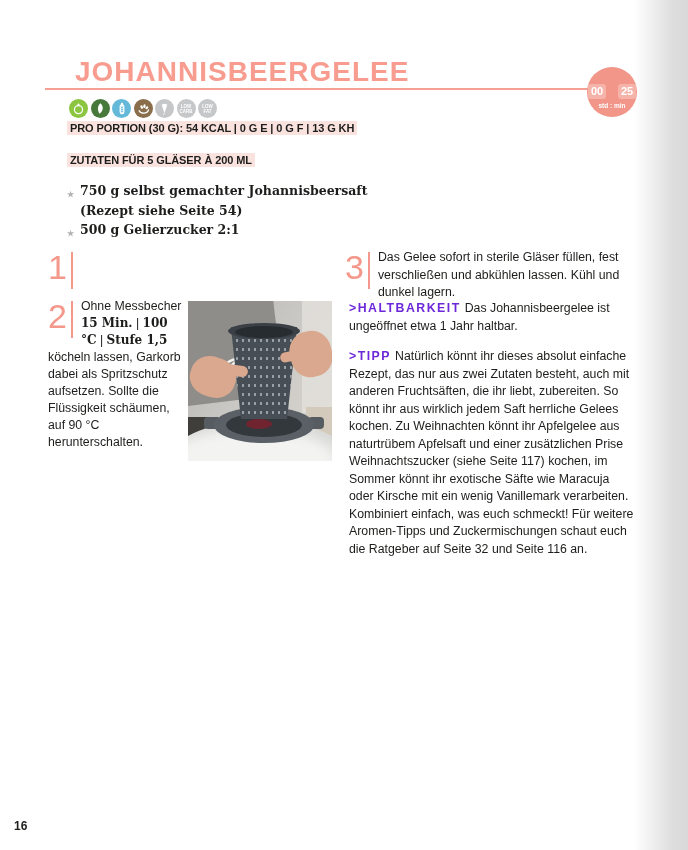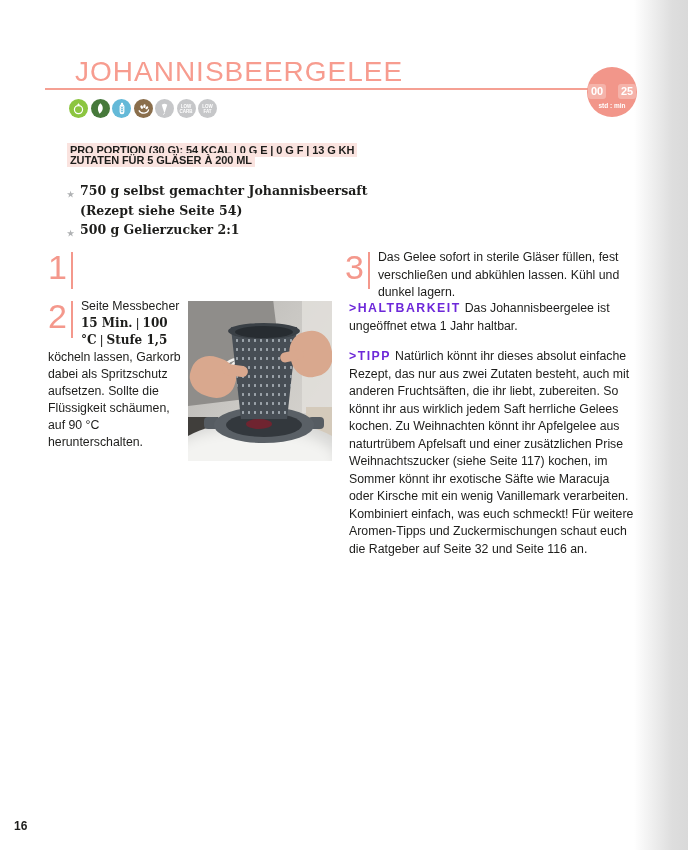--- a/index.html
+++ b/index.html
@@ -6,21 +6,21 @@
   body{
     width:688px;height:850px;position:relative;background:#ffffff;
     font-family:"Liberation Sans",sans-serif;color:#1d1d1b;overflow:hidden;
   }
   .page-edge{
     position:absolute;top:0;right:0;width:54px;height:850px;
     background:linear-gradient(to right,rgba(222,222,222,0) 0%,#dedede 70%,#d9d9d9 100%);
   }
   
   .title{
-    position:absolute;left:75px;top:56px;font-size:28px;font-weight:normal;
+    position:absolute;left:75px;top:56px;font-size:28px;font-weight:bold;
     letter-spacing:1px;color:#F79C8F;
   }
   .title-rule{
     position:absolute;left:45px;top:88px;width:568px;height:2px;background:#F5A093;
   }
   .timer-badge{
     position:absolute;left:587px;top:67px;width:50px;height:50px;border-radius:50%;
     background:#F2968A;z-index:2;text-align:center;
   }
   .timer-tiles{position:absolute;left:0;top:17px;width:50px;display:flex;justify-content:center;gap:12px;}
@@ -35,21 +35,21 @@
   .diet-icons{position:absolute;left:69px;top:99px;display:flex;gap:2.5px;}
   .dicon{
     width:19px;height:19px;border-radius:50%;display:flex;align-items:center;justify-content:center;
     overflow:hidden;flex:0 0 auto;
   }
   .dicon svg{display:block;}
   .dicon .txt{color:#fff;font-size:4.5px;font-weight:bold;line-height:5px;text-align:center;letter-spacing:0;}
   
   .nutri{position:absolute;left:67px;font-size:11px;font-weight:bold;letter-spacing:-0.1px;}
   .nutri span{background:#FAE3DF;padding:1px 3px;}
-  .nutri1{top:144px;}
+  .nutri1{top:122px;}
   .nutri2{top:154px;}
   
   .ingredients{position:absolute;left:67px;top:181px;font-family:"DejaVu Serif",serif;
     font-weight:bold;font-size:12.5px;line-height:19.5px;}
   .ing-item{display:flex;}
   .ing-star{color:#b0b2b4;font-size:8px;width:13px;padding-top:4px;flex:0 0 auto;font-family:"Liberation Sans",sans-serif;}
   
   .step{position:absolute;font-size:12.3px;line-height:17.5px;}
   .numwrap{float:left;margin-right:8px;position:relative;height:40px;}
   .step-num{font-size:34px;line-height:36px;color:#F4988C;padding-right:6px;display:inline-block;}
@@ -165,21 +165,21 @@
       <span class="ing-star">★</span>
       <div><span>500 g Gelierzucker 2:1</span></div>
     </div>
   </div>
 
 <div class="step step1">
   <span class="numwrap"><span class="step-num">1</span><span class="step-vline"></span></span>
 </div>
 
 <div class="step step2">
-  <span class="numwrap"><span class="step-num">2</span><span class="step-vline"></span></span><span><span>Seite Messbecher </span><span class="bseg">15 Min.</span><span> | </span><span class="bseg">100 °C</span><span> | </span><span class="bseg">Stufe 1,5</span><span> köcheln lassen, Garkorb dabei als Spritzschutz aufsetzen. Sollte die Flüssigkeit schäumen, auf 90 °C herunterschalten.</span></span>
+  <span class="numwrap"><span class="step-num">2</span><span class="step-vline"></span></span><span><span>Ohne Messbecher </span><span class="bseg">15 Min.</span><span> | </span><span class="bseg">100 °C</span><span> | </span><span class="bseg">Stufe 1,5</span><span> köcheln lassen, Garkorb dabei als Spritzschutz aufsetzen. Sollte die Flüssigkeit schäumen, auf 90 °C herunterschalten.</span></span>
 </div>
 
 <div class="step step3">
   <span class="numwrap"><span class="step-num">3</span><span class="step-vline"></span></span><span><span>Das Gelee sofort in sterile Gläser füllen, fest verschließen und abkühlen lassen. Kühl und dunkel lagern.</span></span>
 </div>
 
 <div class="note note1">
   <span class="note-label">&gt;HALTBARKEIT</span><span>Das Johannisbeergelee ist ungeöffnet etwa 1 Jahr haltbar.</span>
 </div>
 <div class="note note2">

